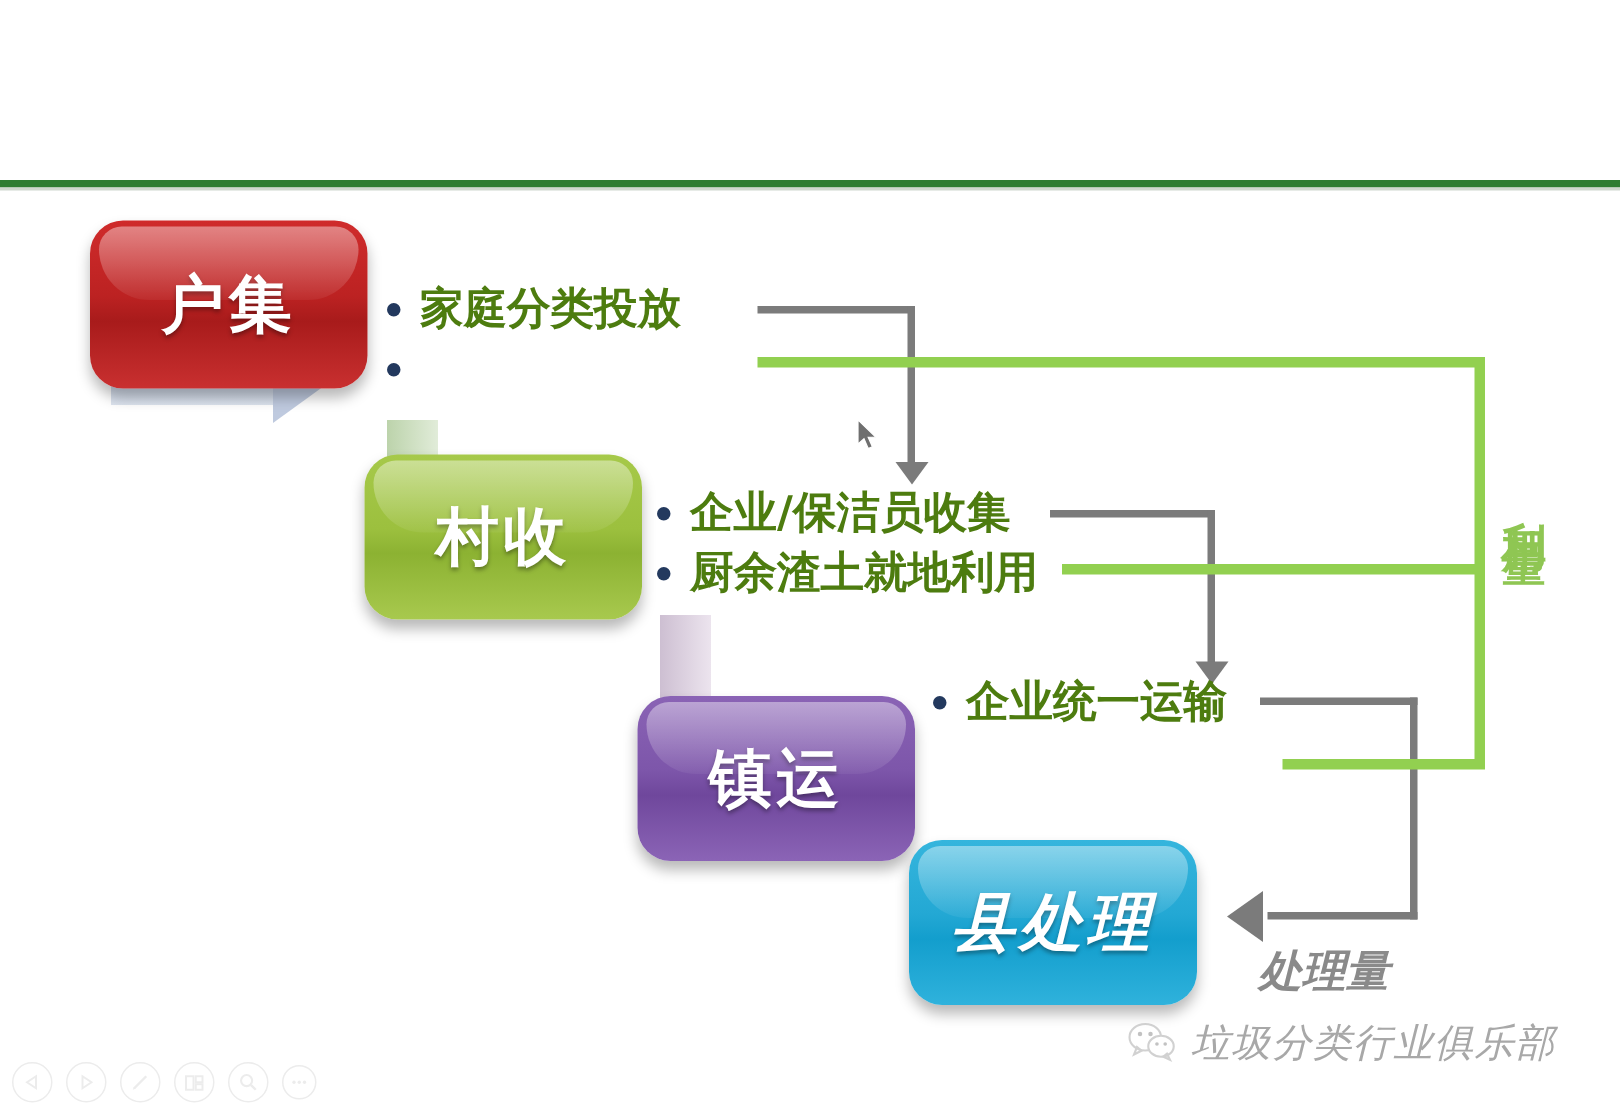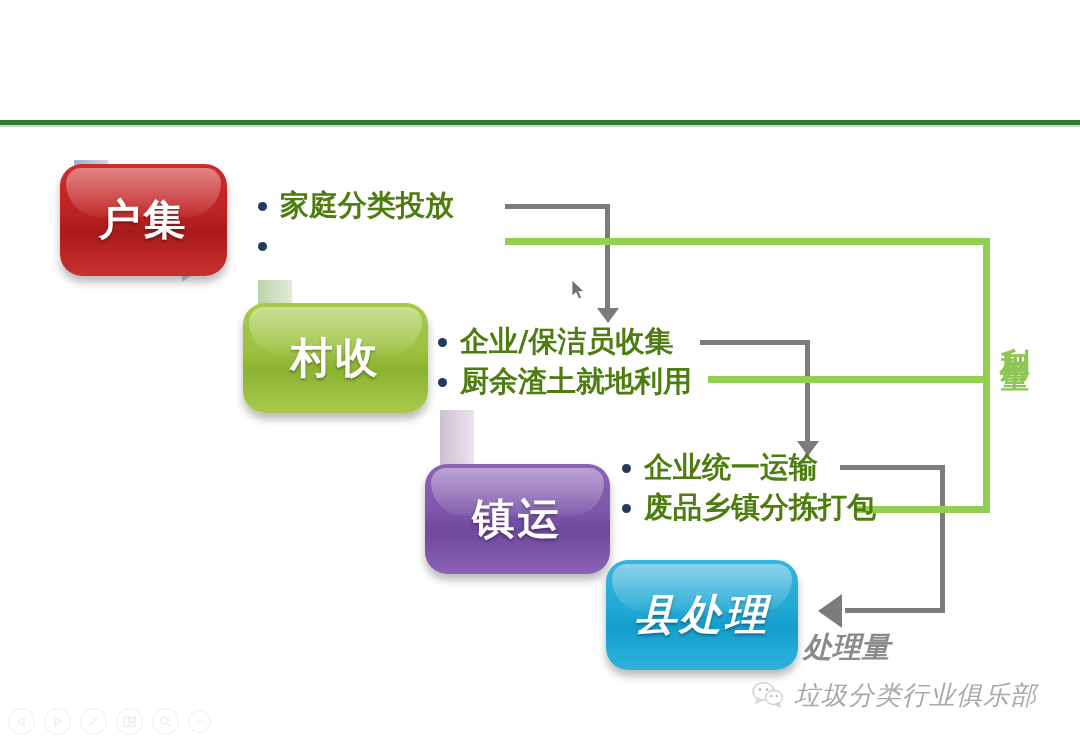--- a/index.html
+++ b/index.html
@@ -161,21 +161,21 @@
       <div class="h" style="width:118px;"></div>
       <div class="head"></div>
     </div>
 
     <div class="elbow eb-purple" style="left:440px;top:282px;width:148px;height:110px;">
       <div class="v" style="height:110px;"></div>
       <div class="h" style="width:118px;"></div>
       <div class="head"></div>
     </div>
 
-    <div class="node node-red" style="left:60px;top:36px;width:167px;height:112px;">
+    <div class="node node-red" style="left:60px;top:19px;width:185px;height:112px;">
       <span>户集</span>
     </div>
 
     <div class="node node-green" style="left:243px;top:175px;width:185px;height:110px;">
       <span>村收</span>
     </div>
 
     <div class="node node-purple" style="left:425px;top:305px;width:185px;height:110px;">
       <span>镇运</span>
     </div>
@@ -203,28 +203,24 @@
         <span class="bdot"></span>
         <span class="btext">厨余渣土就地利用</span>
       </div>
     </div>
 
     <div class="bgroup" style="left:622px;top:320px;">
       <div class="brow">
         <span class="bdot"></span>
         <span class="btext">企业统一运输</span>
       </div>
-      <div class="brow">
-        <span class="bdot"></span>
-        <span class="btext">废品乡镇分拣打包</span>
-      </div>
     </div>
 
     <div class="vlabel" style="left:994px;top:195px;">利用量</div>
-    <div class="hlabel" style="left:803px;top:500px;">处理量</div>
+    <div class="hlabel" style="left:839px;top:500px;">处理量</div>
 
     <svg class="cursor" style="left:572px;top:152px;" viewBox="0 0 16 22">
       <polygon points="0,0 0,16 4,12.5 6.8,19 9.6,17.8 6.8,11.5 12,11.5" fill="#6f6f6f" stroke="#ffffff" stroke-width="0.8"></polygon>
     </svg>
 
   </div>
 
   <div class="watermark" style="left:752px;top:678px;">
     <svg width="32" height="27" viewBox="0 0 32 27">
       <ellipse cx="11.5" cy="9.5" rx="10.5" ry="8.8" fill="none" stroke="#b6b6b6" stroke-width="1.4"></ellipse>

